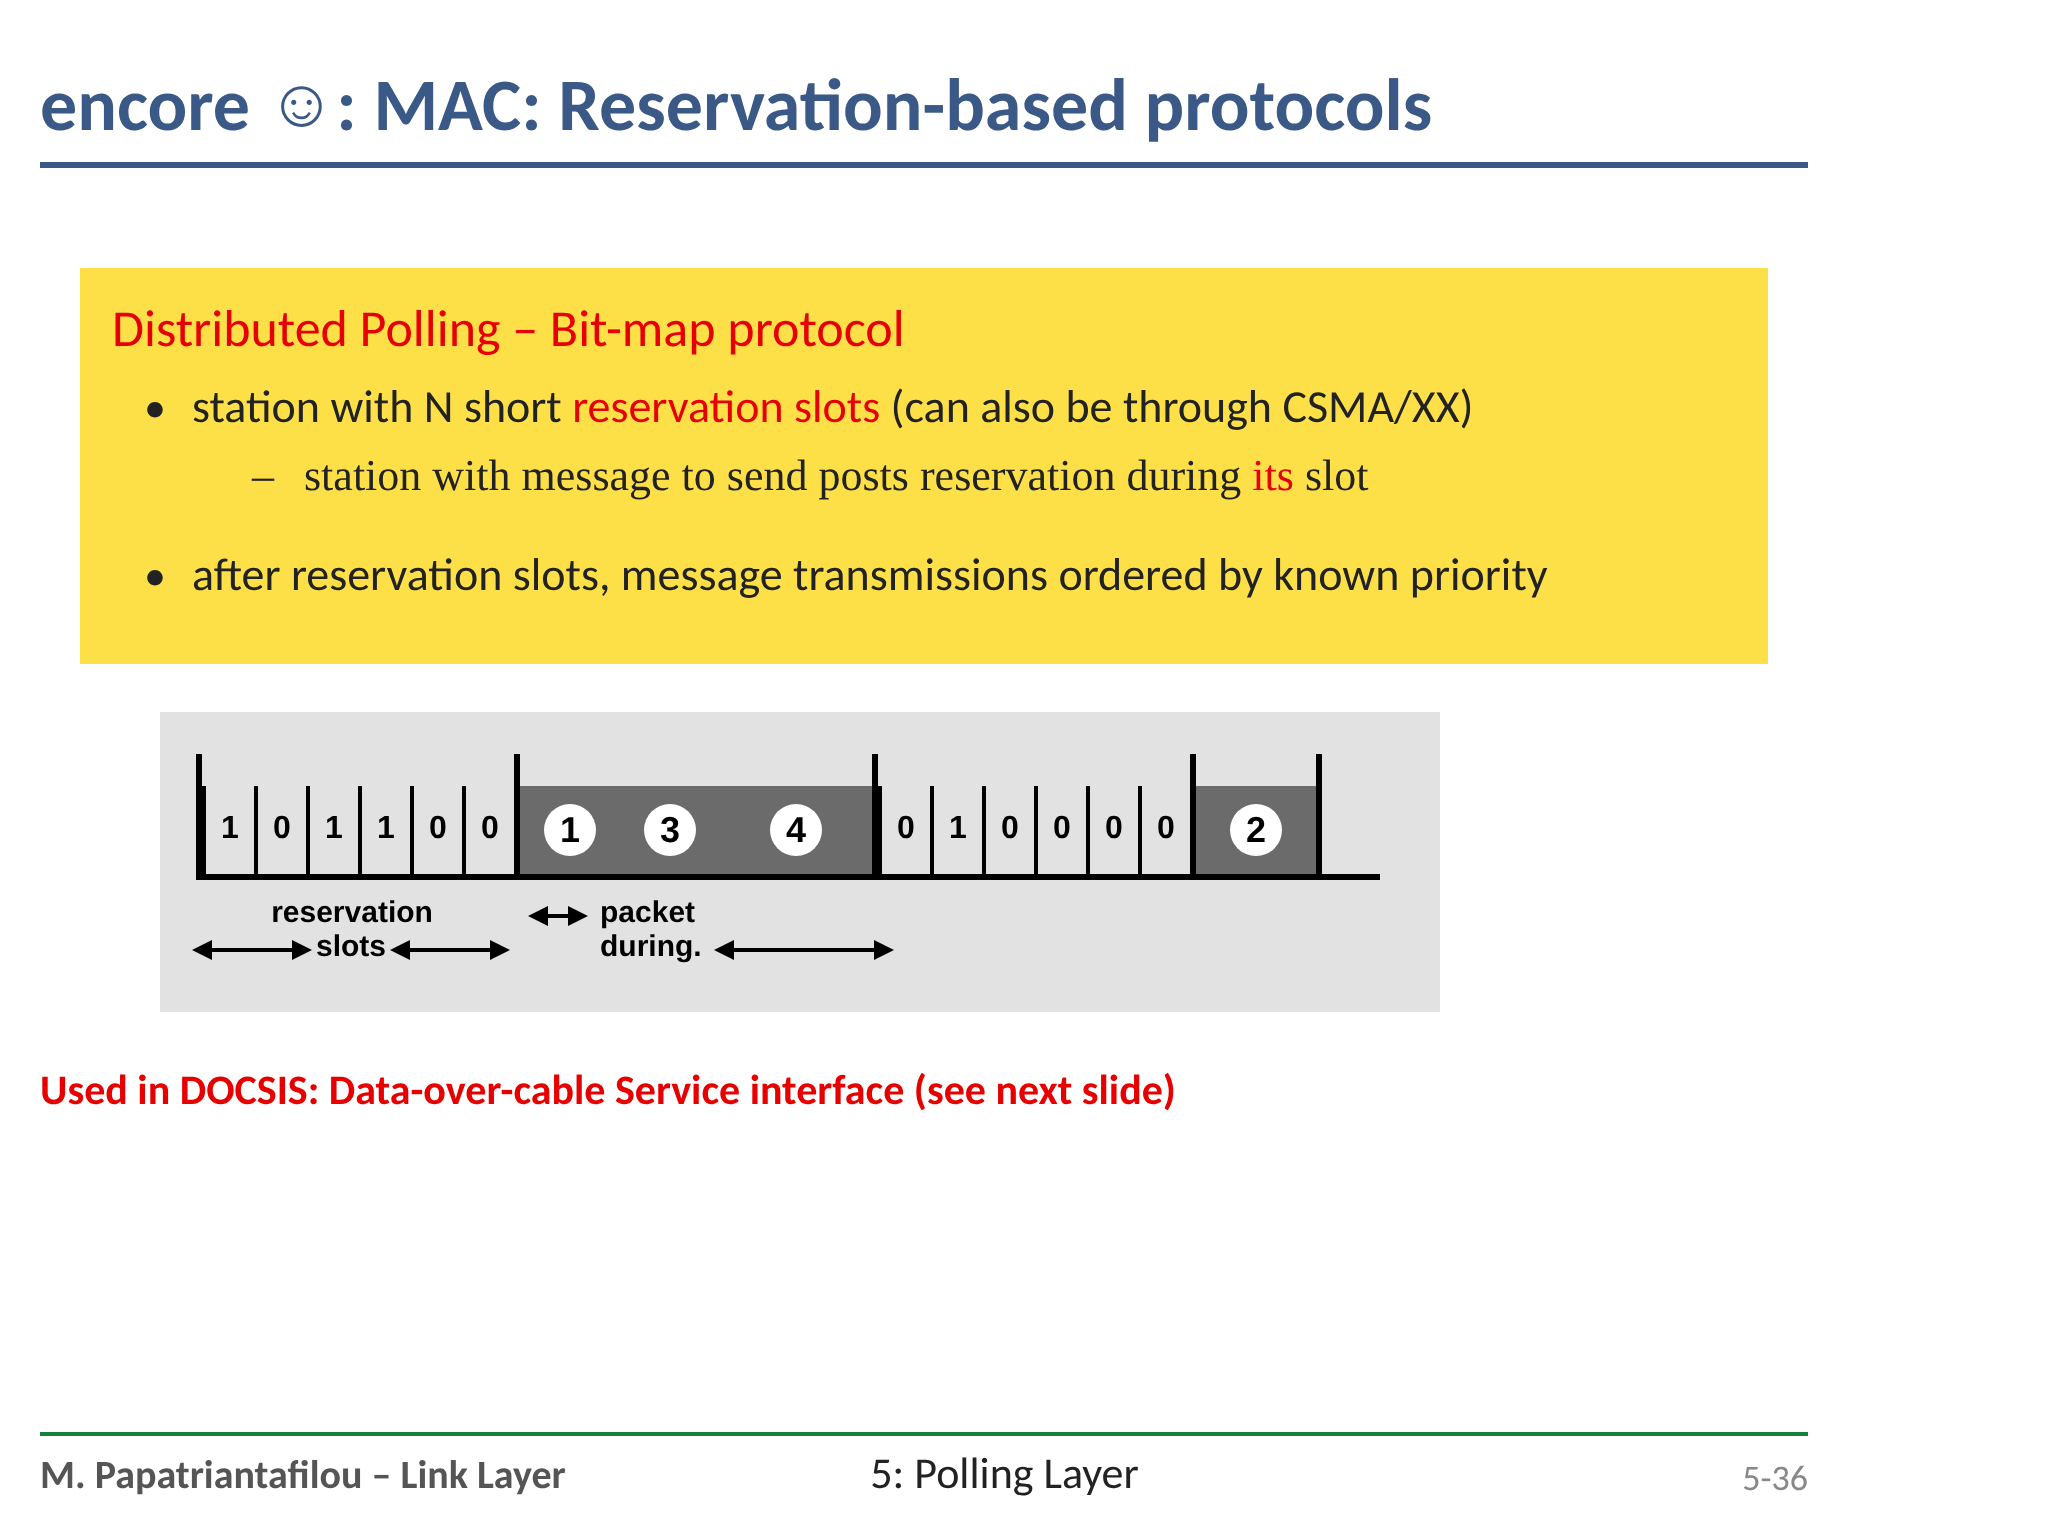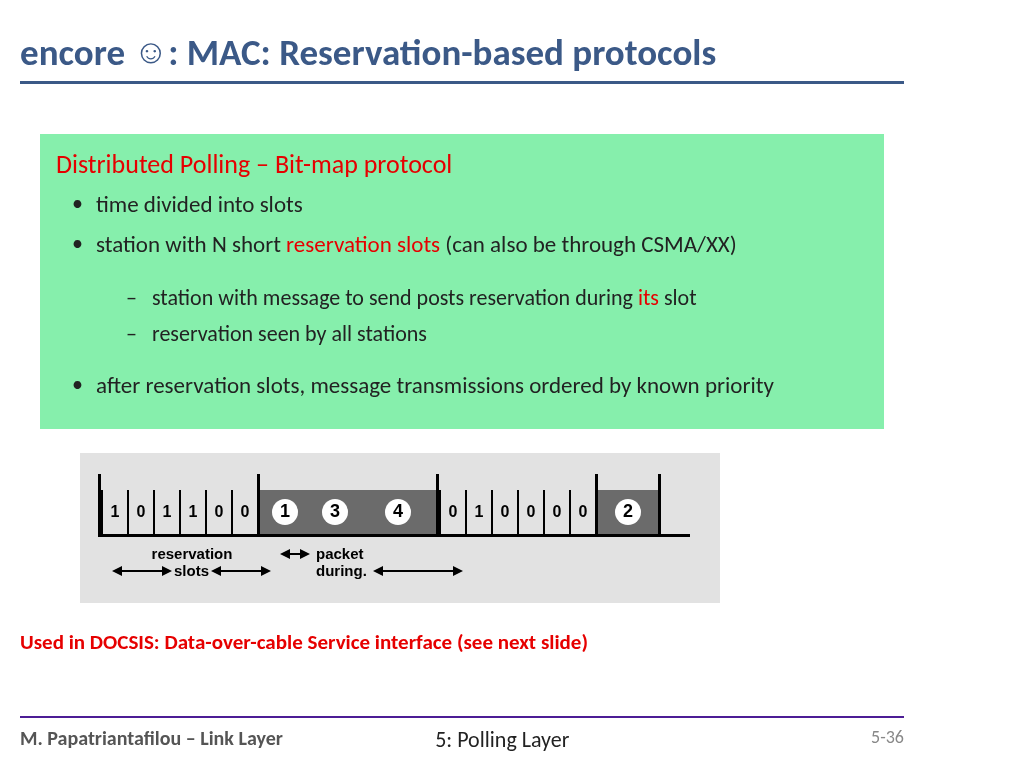--- a/index.html
+++ b/index.html
@@ -1,69 +1,67 @@
 <!DOCTYPE html>
 <html><head>
 <meta charset="utf-8">
 <style>
   * { box-sizing: border-box; margin: 0; padding: 0; }
   html, body { width: 1024px; height: 768px; font-family: Calibri, Arial, sans-serif; background: #fff; }
   .slide { width: 924px; height: 768px; position: relative; padding: 30px 20px 0 20px; }
   .title-row { padding-bottom: 6px; border-bottom: 3px solid #3b5987; }
   .title { font-size: 37px; font-weight: bold; color: #3b5987; }
   .smiley { display: inline-block; font-size: 34px; vertical-align: 2px; }
-  .content-box { margin: 50px 20px 0 20px; background: #86efac; padding: 14px 16px 18px 16px; }
+  .content-box { margin: 50px 20px 0 20px; background: #fde047; padding: 14px 16px 18px 16px; }
   .box-title { color: #e60000; font-size: 26px; margin-bottom: 10px; }
   ul.level1 { list-style: none; padding-left: 10px; font-size: 23px; color: #222; }
   ul.level1 > li { position: relative; padding-left: 30px; margin-bottom: 10px; line-height: 1.3; }
   ul.level1 > li::before { content: "•"; position: absolute; left: 6px; top: 0; font-size: 22px; }
-  ul.level2 { list-style: none; padding-left: 30px; margin-top: 24px; font-size: 22px; }
+  ul.level2 { list-style: none; padding-left: 30px; margin-top: 4px; font-size: 22px; font-family: Liberation Serif, serif; }
   ul.level2 > li { position: relative; padding-left: 26px; margin-bottom: 8px; }
   ul.level2 > li::before { content: "–"; position: absolute; left: 0; top: 0; }
   .red { color: #e60000; }
   .gap { height: 12px; }
   .diagram-box { margin: 24px 0 0 60px; width: 640px; height: 150px; background: #e2e2e2; position: relative; }
   .d-row { position: absolute; top: 24px; left: 18px; right: 30px; height: 60px; display: flex; align-items: flex-end; border-bottom: 3px solid #000; }
   .majtick { width: 3px; background: #000; height: 60px; }
   .slot { width: 26px; height: 44px; border-left: 2px solid #000; display: flex; align-items: center; justify-content: center; font-size: 16px; font-weight: bold; font-family: Arial, sans-serif; }
   .packet { height: 44px; background: #6b6b6b; display: flex; align-items: center; justify-content: center; color: #000; font-weight: bold; font-family: Arial, sans-serif; font-size: 18px; position: relative; }
   .packet .circle { background: #fff; border-radius: 50%; width: 26px; height: 26px; display: flex; align-items: center; justify-content: center; }
-  .d-labels { position: absolute; top: 92px; left: 32px; right: 30px; display: flex; font-family: Arial, sans-serif; font-size: 15px; font-weight: bold; }
+  .d-labels { position: absolute; top: 92px; left: 16px; right: 30px; display: flex; font-family: Arial, sans-serif; font-size: 15px; font-weight: bold; }
   .lbl-group { display: flex; flex-direction: column; align-items: center; }
   .arrow-lr { position: relative; height: 14px; margin-top: 2px; }
   .arrow-lr::before, .arrow-lr::after { content: ""; position: absolute; top: 50%; width: 0; height: 0; border-top: 5px solid transparent; border-bottom: 5px solid transparent; }
   .arrow-lr .line { position: absolute; top: 50%; left: 8px; right: 8px; height: 2px; background: #000; transform: translateY(-50%); }
   .arrow-lr::before { left: 0; border-right: 10px solid #000; transform: translateY(-50%); }
   .arrow-lr::after { right: 0; border-left: 10px solid #000; transform: translateY(-50%); }
   .docsis { margin-top: 26px; text-align: left; font-size: 21px; font-weight: bold; color: #e60000; }
-  .footer { position: absolute; bottom: 18px; left: 20px; right: 20px; border-top: 2px solid #4c1d95; padding-top: 8px; display: flex; justify-content: space-between; align-items: flex-start; font-size: 18px; }
+  .footer { position: absolute; bottom: 18px; left: 20px; right: 20px; border-top: 2px solid #15803d; padding-top: 8px; display: flex; justify-content: space-between; align-items: flex-end; font-size: 18px; }
   .footer .left { font-weight: bold; color: #555; font-size: 20px; }
   .footer .center { position: absolute; left: 50%; transform: translateX(-20%); font-size: 22px; color: #222; }
   .footer .right { font-size: 18px; color: #888; }
 </style>
 </head>
 <body>
 
 <div class="slide">
 
   <div class="title-row">
     <span class="title">
       <span>encore </span><span class="smiley">☺</span><span>: MAC: Reservation-based protocols</span>
     </span>
   </div>
 
   <div class="content-box">
     <div class="box-title">Distributed Polling – Bit-map protocol</div>
     <ul class="level1">
-      <li><span>time divided into slots</span></li>
       <li>
         <span>station with N short </span><span class="red">reservation slots</span><span> (can also be through CSMA/XX)</span>
         <ul class="level2">
           <li><span>station with message to send posts reservation during </span><span class="red">its</span><span> slot</span></li>
-          <li><span>reservation seen by all stations</span></li>
         </ul>
       </li>
       <div class="gap"></div>
       <li><span>after reservation slots, message transmissions ordered by known priority</span></li>
     </ul>
   </div>
 
   <div class="diagram-box">
     <div class="d-row">
       <div class="majtick"></div>

